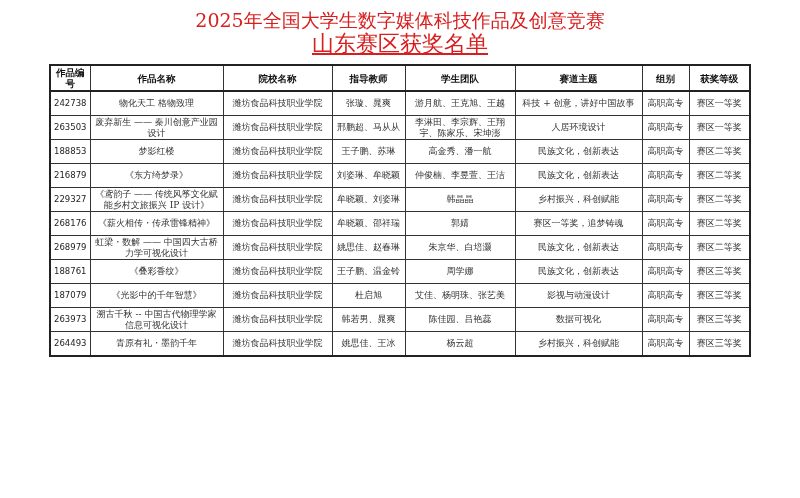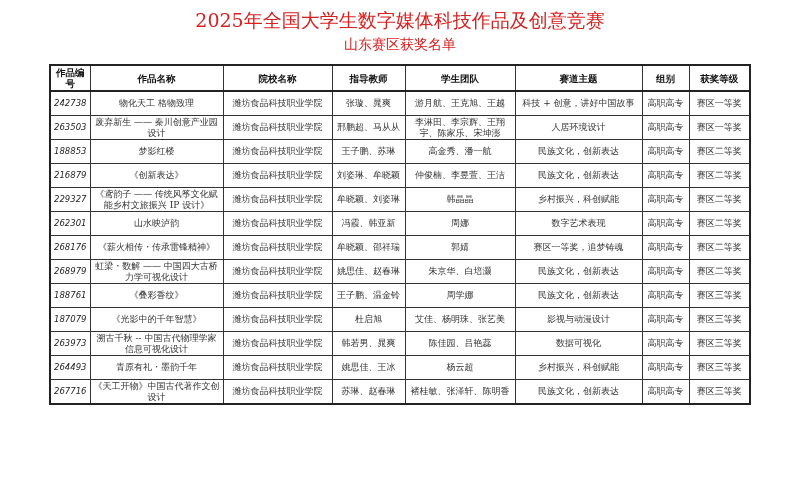--- a/index.html
+++ b/index.html
@@ -1,28 +1,28 @@
 <!DOCTYPE html>
 <html><head>
 <meta charset="utf-8">
 <style>
   html, body { margin: 0; padding: 0; background: #ffffff; }
   body { width: 800px; height: 498px; overflow: hidden; position: relative;
          font-family: "DejaVu Serif", "Liberation Serif", serif; color: #222; }
   .title-wrap { position: absolute; left: 0; top: 8px; width: 800px; text-align: center; color: #d81e1e; }
   .title1 { font-size: 19px; line-height: 24px; font-weight: normal; letter-spacing: 0px; }
-  .title2 { font-size: 14px; line-height: 24px; font-weight: normal; margin-top: 0px; }
+  .title2 { font-size: 22px; line-height: 24px; font-weight: normal; margin-top: 0px; text-decoration: underline; }
   table.awards { position: absolute; left: 49px; top: 64px; border-collapse: collapse;
                  table-layout: fixed; width: 700px; border: 2px solid #222; }
   table.awards th, table.awards td { border: 1px solid #333; text-align: center; vertical-align: middle;
         padding: 0 3px; font-size: 9px; line-height: 11px; overflow: hidden; }
   table.awards th { height: 24px; font-weight: bold; font-size: 9.5px; color: #111;
                     font-family: "DejaVu Sans", "Liberation Sans", sans-serif; }
   table.awards td { height: 23px; color: #333; }
-  table.awards td.code { font-family: "DejaVu Sans", "Liberation Sans", sans-serif; font-size: 8.5px; color: #222; font-style: italic; }
+  table.awards td.code { font-family: "DejaVu Sans", "Liberation Sans", sans-serif; font-size: 8.5px; color: #222; }
   table.awards thead tr { border-bottom: 2px solid #222; }
 </style>
 </head>
 <body>
 
 <div class="title-wrap">
   <div class="title1">2025年全国大学生数字媒体科技作品及创意竞赛</div>
   <div class="title2">山东赛区获奖名单</div>
 </div>
 
@@ -75,45 +75,35 @@
         <td>梦影红楼</td>
         <td>潍坊食品科技职业学院</td>
         <td>王子鹏、苏琳</td>
         <td>高金秀、潘一航</td>
         <td>民族文化，创新表达</td>
         <td>高职高专</td>
         <td>赛区二等奖</td>
       </tr>
       <tr>
         <td class="code">216879</td>
-        <td>《创新表达》</td>
+        <td>《东方绮梦录》</td>
         <td>潍坊食品科技职业学院</td>
         <td>刘姿琳、牟晓颖</td>
         <td>仲俊楠、李昱萱、王洁</td>
         <td>民族文化，创新表达</td>
         <td>高职高专</td>
         <td>赛区二等奖</td>
       </tr>
       <tr>
         <td class="code">229327</td>
         <td>《鸢韵子 —— 传统风筝文化赋能乡村文旅振兴 IP 设计》</td>
         <td>潍坊食品科技职业学院</td>
         <td>牟晓颖、刘姿琳</td>
         <td>韩晶晶</td>
         <td>乡村振兴，科创赋能</td>
-        <td>高职高专</td>
-        <td>赛区二等奖</td>
-      </tr>
-      <tr>
-        <td class="code">262301</td>
-        <td>山水映泸韵</td>
-        <td>潍坊食品科技职业学院</td>
-        <td>冯霞、韩亚新</td>
-        <td>周娜</td>
-        <td>数字艺术表现</td>
         <td>高职高专</td>
         <td>赛区二等奖</td>
       </tr>
       <tr>
         <td class="code">268176</td>
         <td>《薪火相传・传承雷锋精神》</td>
         <td>潍坊食品科技职业学院</td>
         <td>牟晓颖、邵祥瑞</td>
         <td>郭婧</td>
         <td>赛区一等奖，追梦铸魂</td>
@@ -163,24 +153,14 @@
       <tr>
         <td class="code">264493</td>
         <td>青原有礼・墨韵千年</td>
         <td>潍坊食品科技职业学院</td>
         <td>姚思佳、王冰</td>
         <td>杨云超</td>
         <td>乡村振兴，科创赋能</td>
         <td>高职高专</td>
         <td>赛区三等奖</td>
       </tr>
-      <tr>
-        <td class="code">267716</td>
-        <td>《天工开物》中国古代著作文创设计</td>
-        <td>潍坊食品科技职业学院</td>
-        <td>苏琳、赵春琳</td>
-        <td>褚桂敏、张泽轩、陈明香</td>
-        <td>民族文化，创新表达</td>
-        <td>高职高专</td>
-        <td>赛区三等奖</td>
-      </tr>
     </tbody>
 </table>
 
 </body></html>

